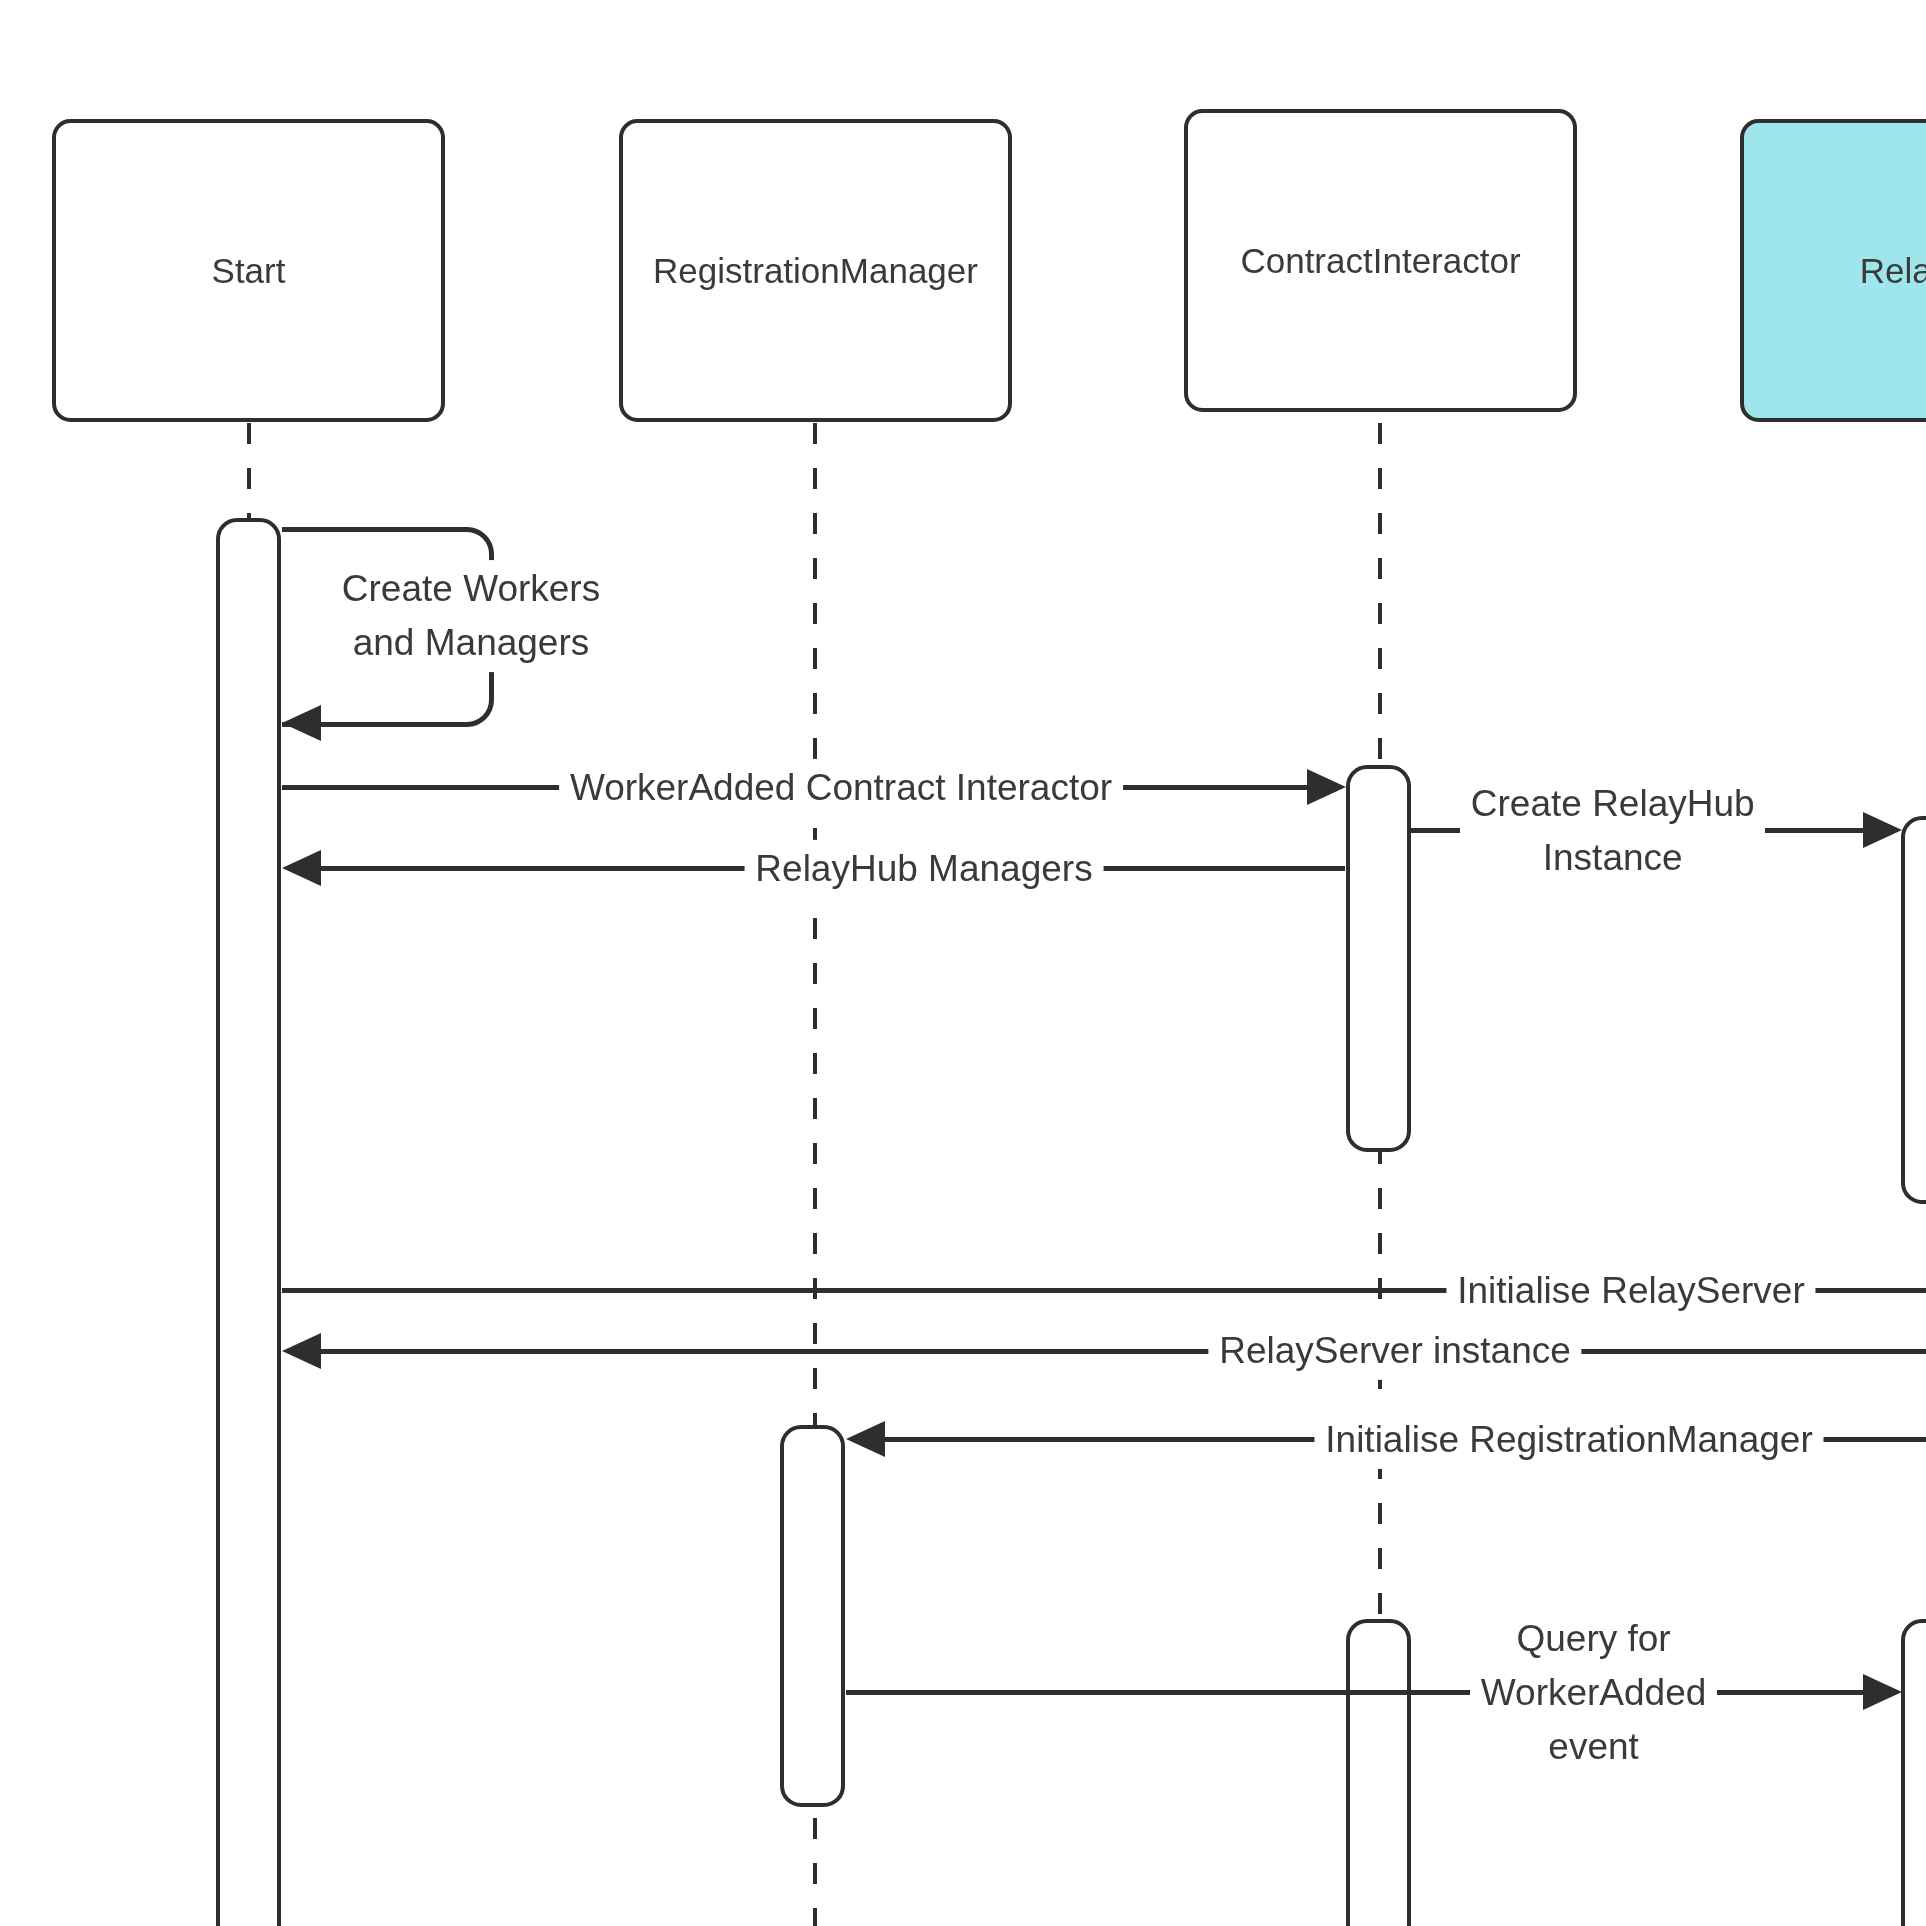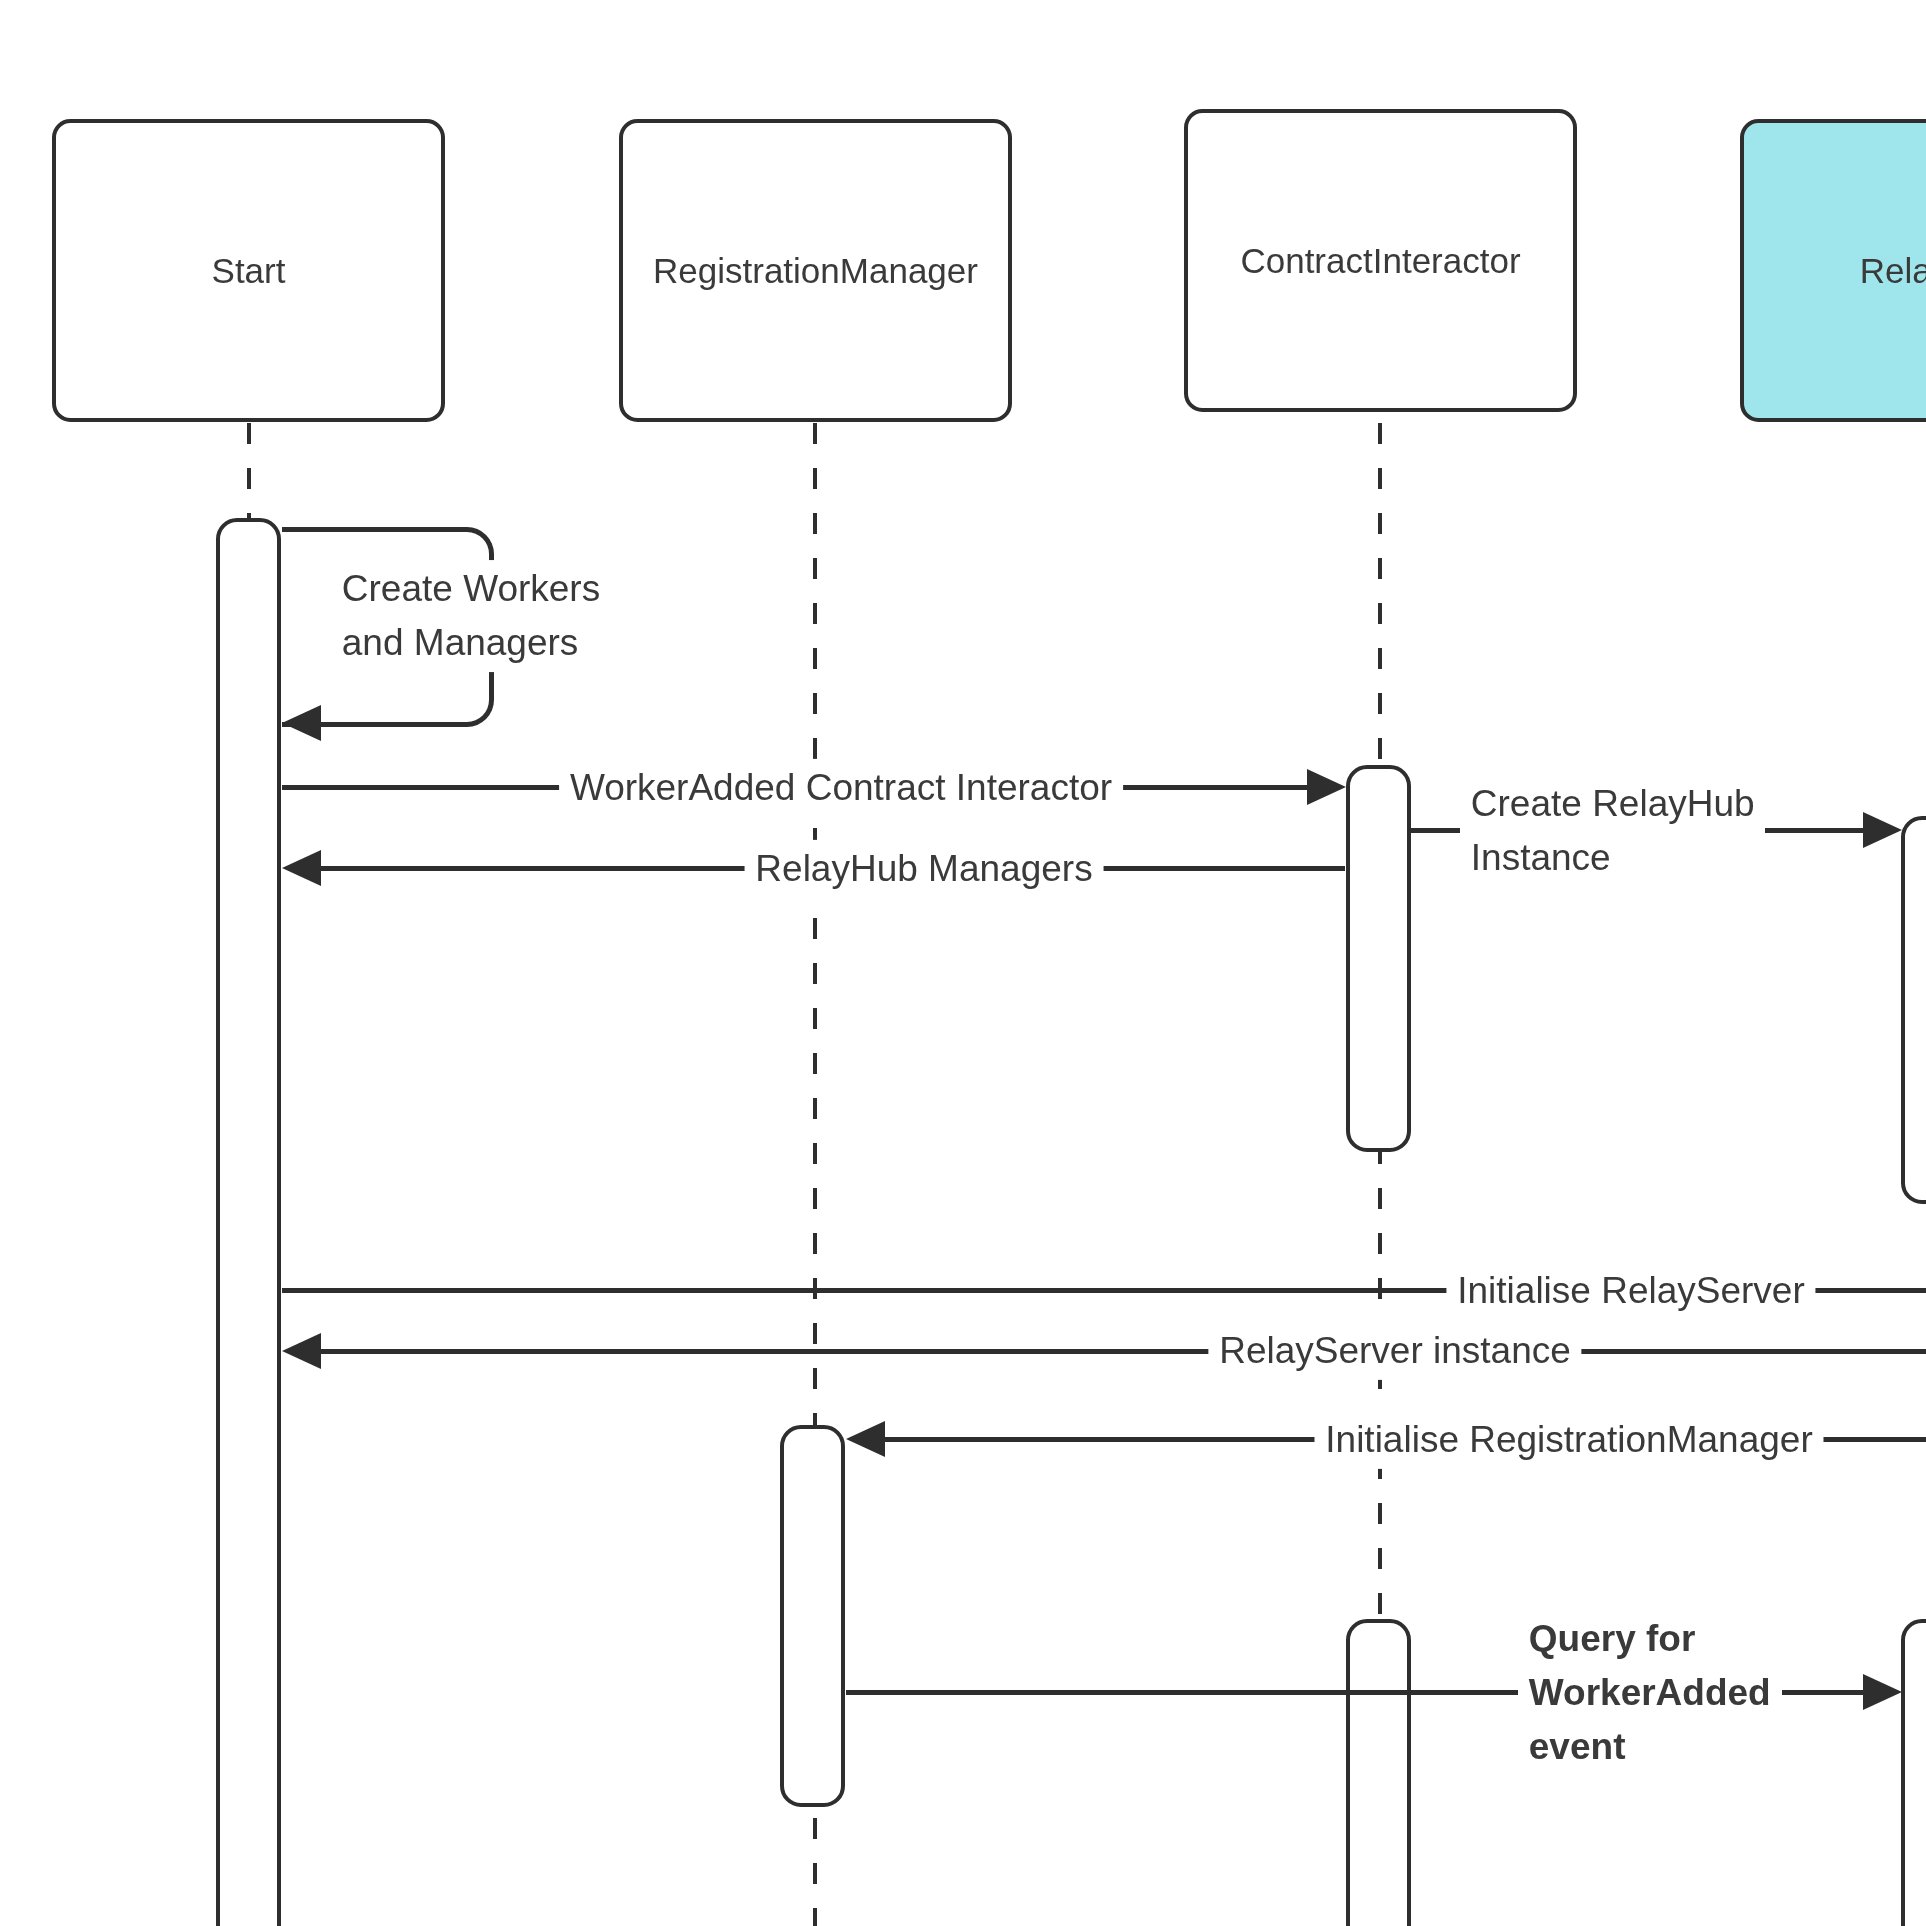--- a/index.html
+++ b/index.html
@@ -34,21 +34,21 @@
   .ahead.left{border-top:18.5px solid transparent;border-bottom:18.5px solid transparent;
               border-right:39px solid var(--stroke);}
 
   .loop{position:absolute;box-sizing:border-box;z-index:2;
         border:5px solid var(--stroke);border-left:none;
         border-radius:0 27px 27px 0;background:transparent;}
 
   .mlabel{position:absolute;background:#fff;color:var(--text);
           font-size:37px;line-height:1.45;z-index:7;padding:2.3px 10.8px;}
   .mlabel.center{transform:translate(-50%,-50%);white-space:nowrap;}
-  .mlabel.block{transform:translateY(-50%);white-space:pre-line;text-align:left;}
+  .mlabel.block{transform:translateY(-50%);white-space:pre-line;text-align:center;}
 </style>
 </head>
 <body>
 
 <div id="canvas" data-name="sequence-diagram">
 
   <div class="lifeline" data-name="lifeline-start" style="left:247px;"></div>
   <div class="lifeline" data-name="lifeline-registration-manager" style="left:813px;"></div>
   <div class="lifeline" data-name="lifeline-contract-interactor" style="left:1378px;"></div>
 
@@ -97,18 +97,18 @@
   <div class="mline" data-name="arrow-line" style="left:320px;top:1349px;width:2148px;"></div>
   <div class="ahead left" data-name="arrowhead-left-icon" style="left:282px;top:1333px;"></div>
   <div class="mlabel center" data-name="message-label-relayserver-instance" style="left:1395px;top:1351px;">RelayServer instance</div>
 
   <div class="mline" data-name="arrow-line" style="left:884px;top:1437px;width:1584px;"></div>
   <div class="ahead left" data-name="arrowhead-left-icon" style="left:846px;top:1421px;"></div>
   <div class="mlabel center" data-name="message-label-initialise-registration-manager" style="left:1569px;top:1440px;">Initialise RegistrationManager</div>
 
   <div class="mline" data-name="arrow-line" style="left:846px;top:1690px;width:1017px;"></div>
   <div class="ahead right" data-name="arrowhead-right-icon" style="left:1863px;top:1674px;"></div>
-  <div class="mlabel block" data-name="message-label-query-workeradded-event" style="left:1518px;top:1693px;font-weight:bold;">Query for
+  <div class="mlabel block" data-name="message-label-query-workeradded-event" style="left:1470px;top:1693px;">Query for
 WorkerAdded
 event</div>
 
 </div>
 
 
 </body></html>

